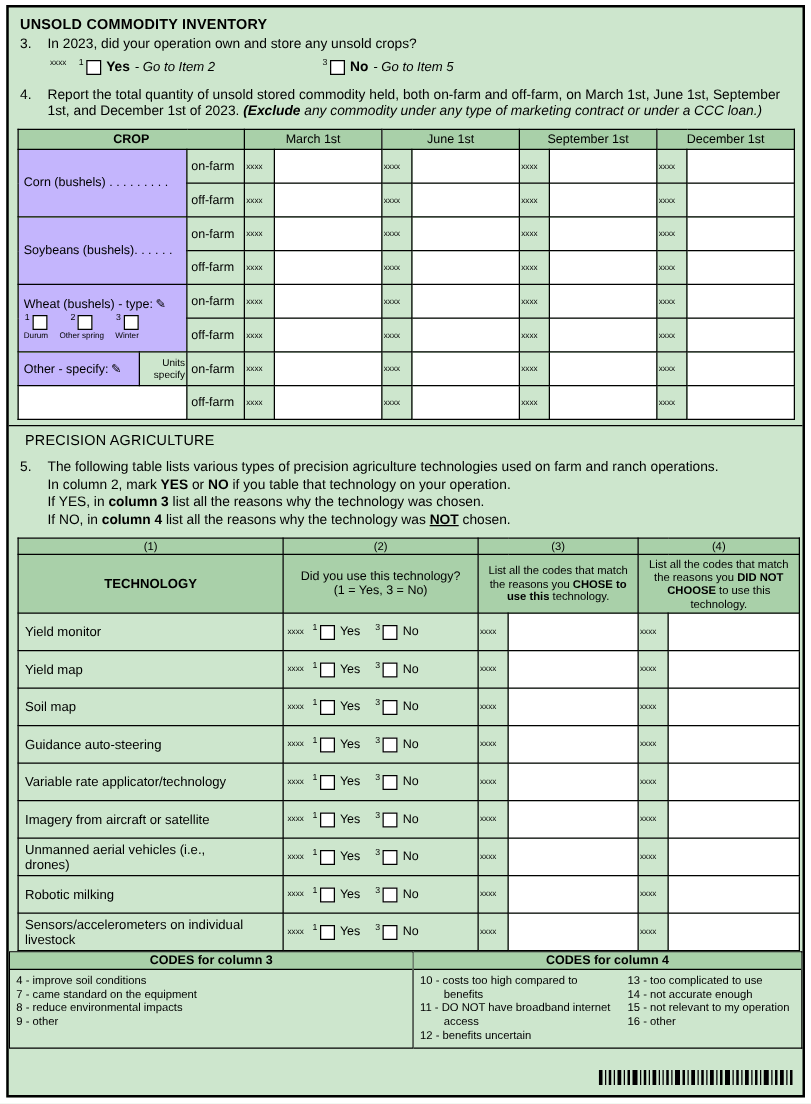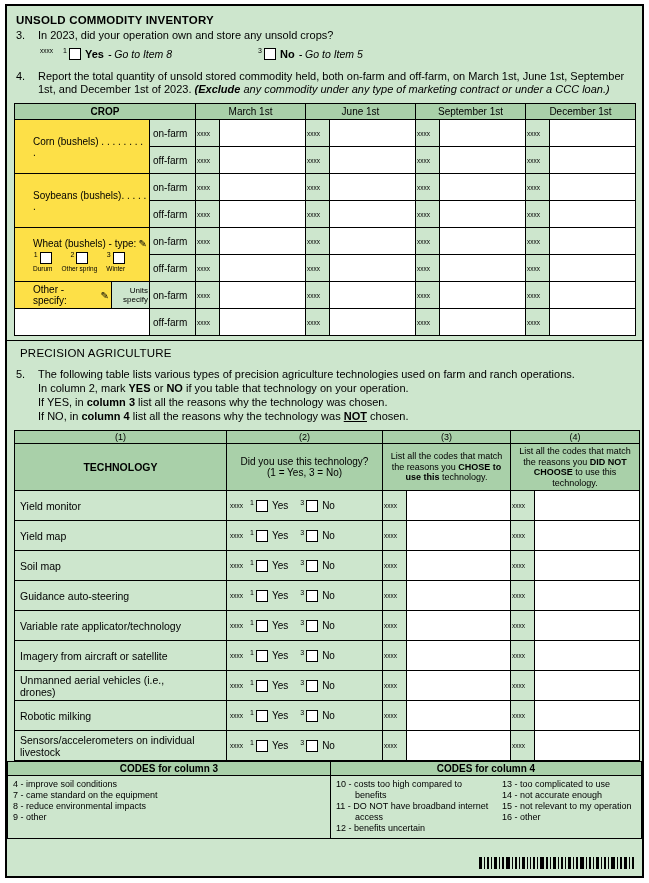--- a/index.html
+++ b/index.html
@@ -25,21 +25,21 @@
   .q3-ans .xs{position:relative;top:-4px;margin-right:10px}
   .q3-ans .no-opt{margin-left:86px}
 
   
   table{border-collapse:collapse;width:100%;table-layout:fixed}
   td,th{border:1px solid #000;overflow:hidden}
   .hdr th{background:#a9d0a9;font-weight:normal;font-size:10px;text-align:center;padding:1px 0}
   .crop-table .hdr th.crop-h{font-weight:bold}
   .crop-table tr{height:27px}
   .crop-table tr.hdr{height:16px}
-  .crop-name{background:#fde047;font-size:10px;padding:1px 2px 1px 18px;vertical-align:middle}
+  .crop-name{background:#c4b5fd;font-size:10px;padding:1px 2px 1px 4px;vertical-align:middle}
   .loc{background:#cde6cd;font-size:10px;padding-left:3px;vertical-align:middle}
   .code{background:#cde6cd;font-size:6.5px;vertical-align:middle;padding-left:1px;text-align:left}
   .val{background:#fff}
   .units{background:#cde6cd;font-size:8px;text-align:right;vertical-align:middle;line-height:9px;padding:0 1px}
   .pencil{font-size:10px;margin-left:2px}
   .wheat-top{display:flex;align-items:center}
   .subs{display:flex;gap:9px;margin-top:3px}
   .sub{display:flex;flex-direction:column;align-items:center}
   .sub .top{display:flex}
   .sub .lbl{font-size:6.5px;margin-top:1px;white-space:nowrap}
@@ -89,21 +89,21 @@
     <span class="q-num">3.</span>
     <span class="q-body">In 2023, did your operation own and store any unsold crops?</span>
   </div>
 
   <div class="q3-ans">
     <span class="xs">xxxx</span>
     <span class="cb">
       <span class="cbn">1</span>
       <span class="cbx"></span>
       <b>Yes</b>
-      <i>- Go to Item 8</i>
+      <i>- Go to Item 2</i>
     </span>
     <span class="cb no-opt">
       <span class="cbn">3</span>
       <span class="cbx"></span>
       <b>No</b>
       <i>- Go to Item 5</i>
     </span>
   </div>
 
   <div class="q" style="margin-bottom:7px">

